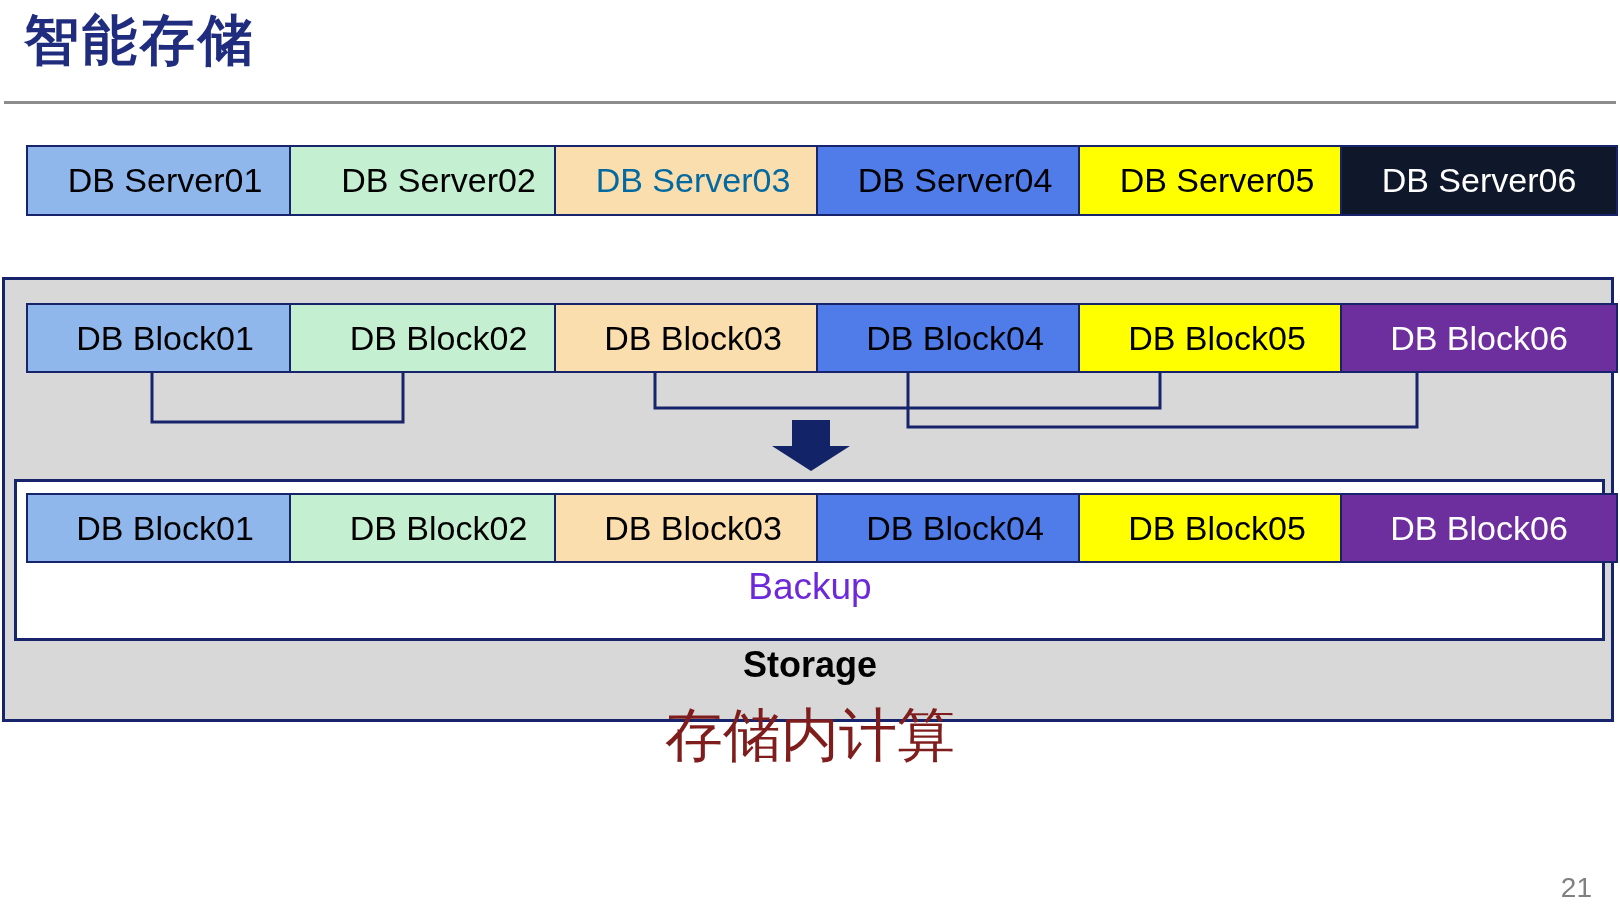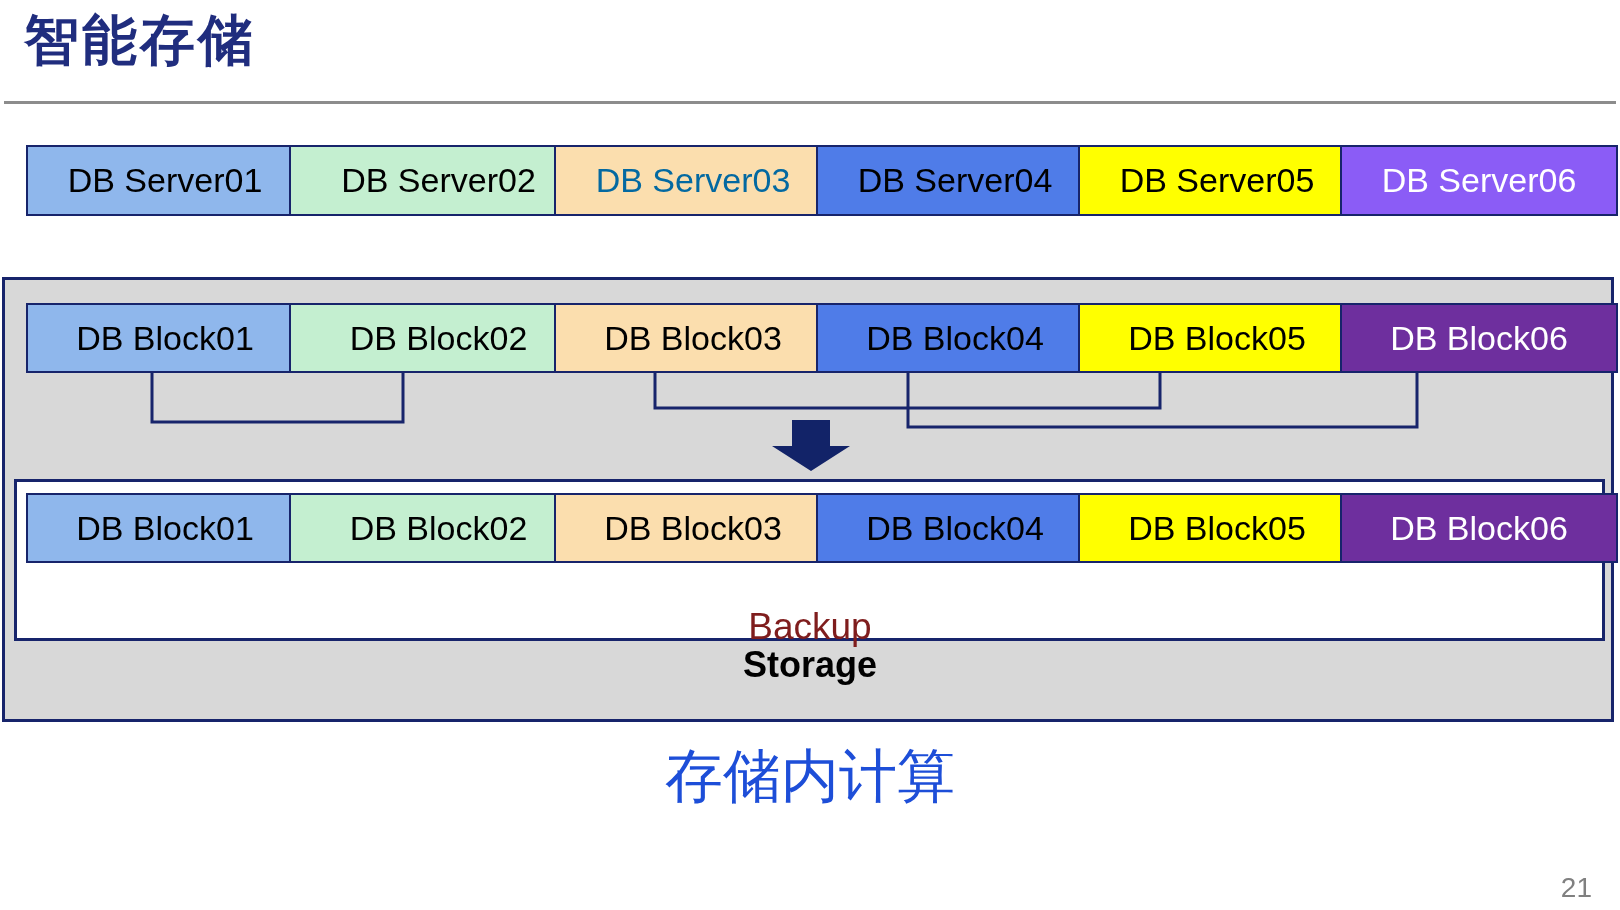--- a/index.html
+++ b/index.html
@@ -41,58 +41,57 @@
     z-index: 1;
   }
   .backup-container {
     position: absolute; left: 14px; top: 479px;
     width: 1591px; height: 162px;
     background: #FFFFFF; border: 3px solid #17246B;
     z-index: 2;
   }
   .backup-label {
     position: absolute; left: 0; right: 0; top: 566px;
-    text-align: center; font-size: 37px; color: #7f1d1d;
+    text-align: center; font-size: 37px; color: #6d28d9;
     z-index: 4;
-    margin-top: 40px;
   }
   .storage-label {
     position: absolute; left: 0; right: 0; top: 644px;
     text-align: center; font-size: 36px; font-weight: bold; color: #000000;
     z-index: 4;
   }
 
   .connector-svg {
     position: absolute; left: 0; top: 0; width: 1620px; height: 910px;
     z-index: 3; pointer-events: none;
   }
 
   .captions {
-    position: absolute; left: 0; right: 0; top: 738px;
+    position: absolute; left: 0; right: 0; top: 697px;
     text-align: center; font-size: 58px; line-height: 76px;
-    color: #1d4ed8; z-index: 4;
+    color: #7f1d1d; z-index: 4;
   }
   .page-number {
     position: absolute; right: 28px; top: 872px;
     font-size: 28px; color: #808080; z-index: 4;
   }
 </style>
 </head>
 <body>
 
 <div class="page-title">智能存储</div>
 <div class="title-rule"></div>
 
 <div class="server-row">
   <div class="node-box pos-0" style="background: rgb(143, 183, 236); color: rgb(0, 0, 0);">DB Server01</div>
   <div class="node-box pos-1" style="background: rgb(196, 239, 208); color: rgb(0, 0, 0);">DB Server02</div>
   <div class="node-box pos-2" style="background: rgb(251, 222, 174); color: #0369a1;">DB Server03</div>
   <div class="node-box pos-3" style="background: rgb(79, 124, 232); color: rgb(0, 0, 0);">DB Server04</div>
   <div class="node-box pos-4" style="background: rgb(255, 255, 0); color: rgb(0, 0, 0);">DB Server05</div>
-  <div class="node-box pos-5" style="background: #8b5cf6; color: rgb(255, 255, 255);">DB Server06</div>
+  <div class="node-box pos-5" style="background: #0f172a; color: rgb(255, 255, 255);">DB Server06</div>
 </div>
 
 <div class="storage-container"></div>
 
 <div class="backup-container"></div>
 
 <div class="blocks-top">
   <div class="node-box pos-0" style="background: rgb(143, 183, 236); color: rgb(0, 0, 0);">DB Block01</div>
   <div class="node-box pos-1" style="background: rgb(196, 239, 208); color: rgb(0, 0, 0);">DB Block02</div>
   <div class="node-box pos-2" style="background: rgb(251, 222, 174); color: rgb(0, 0, 0);">DB Block03</div>

